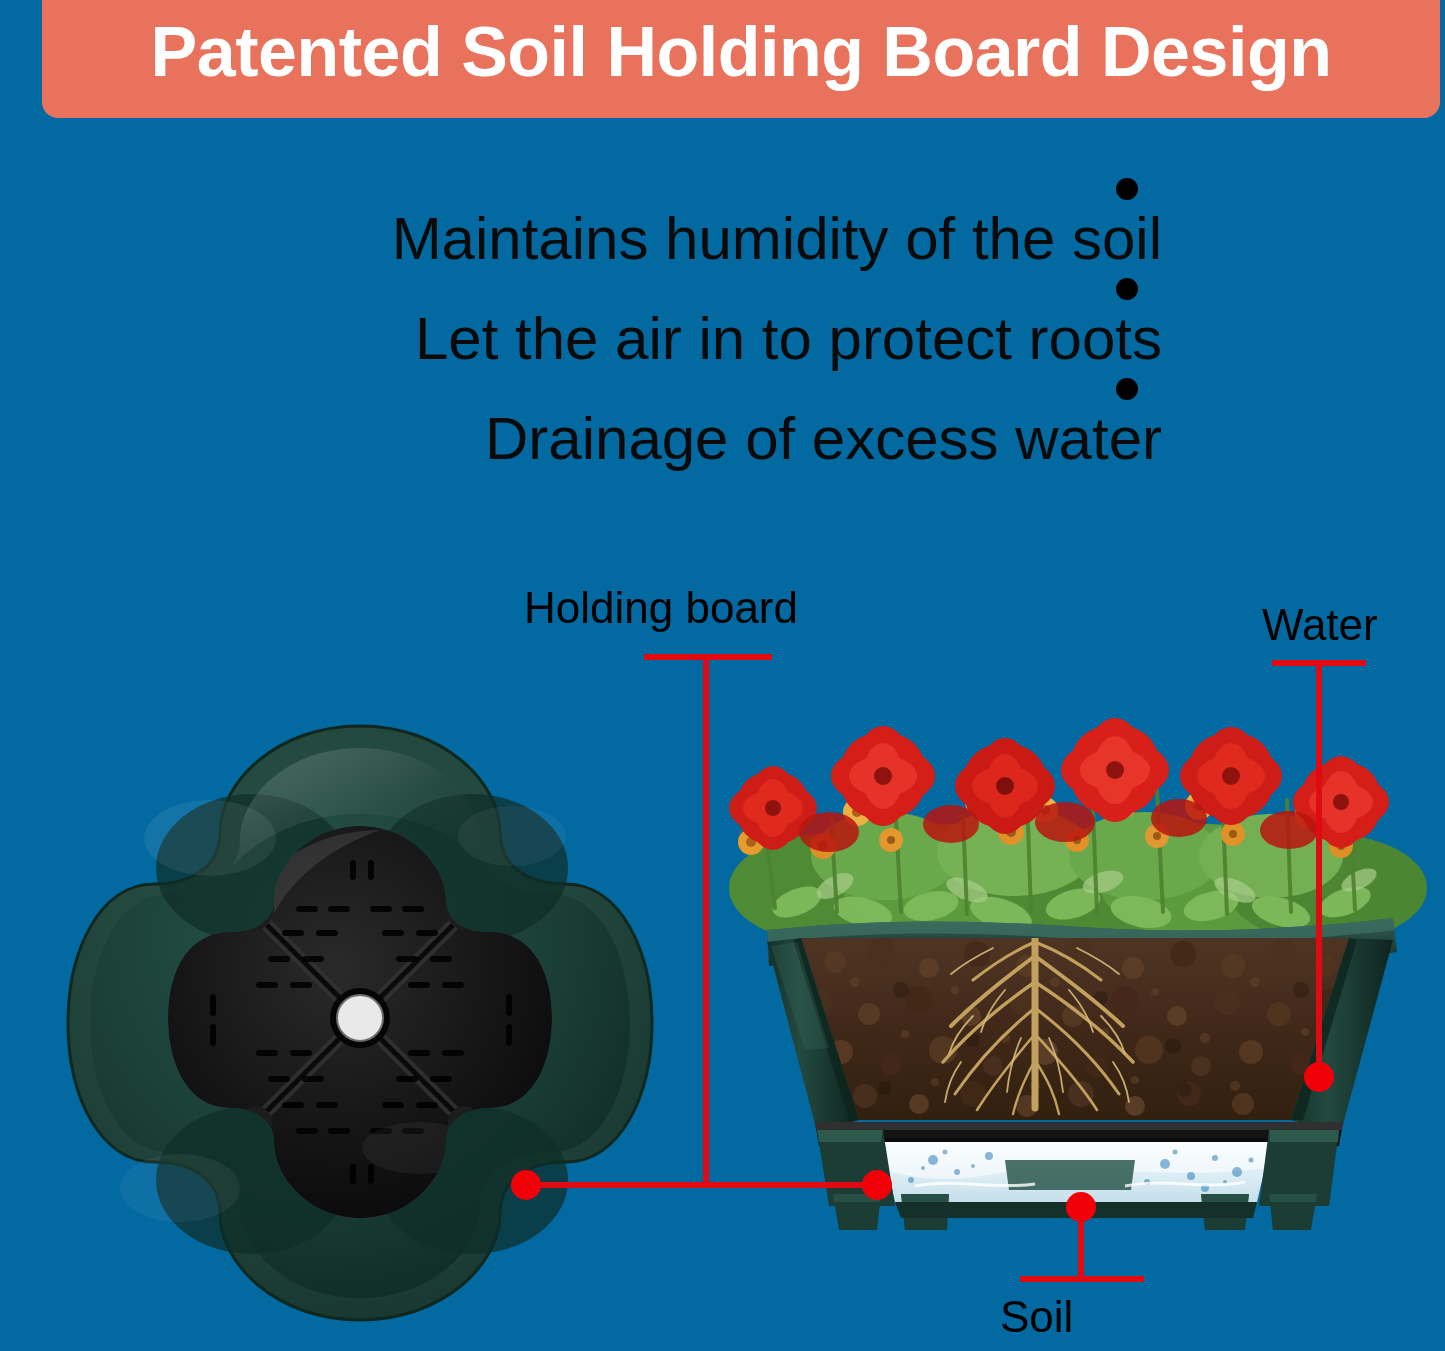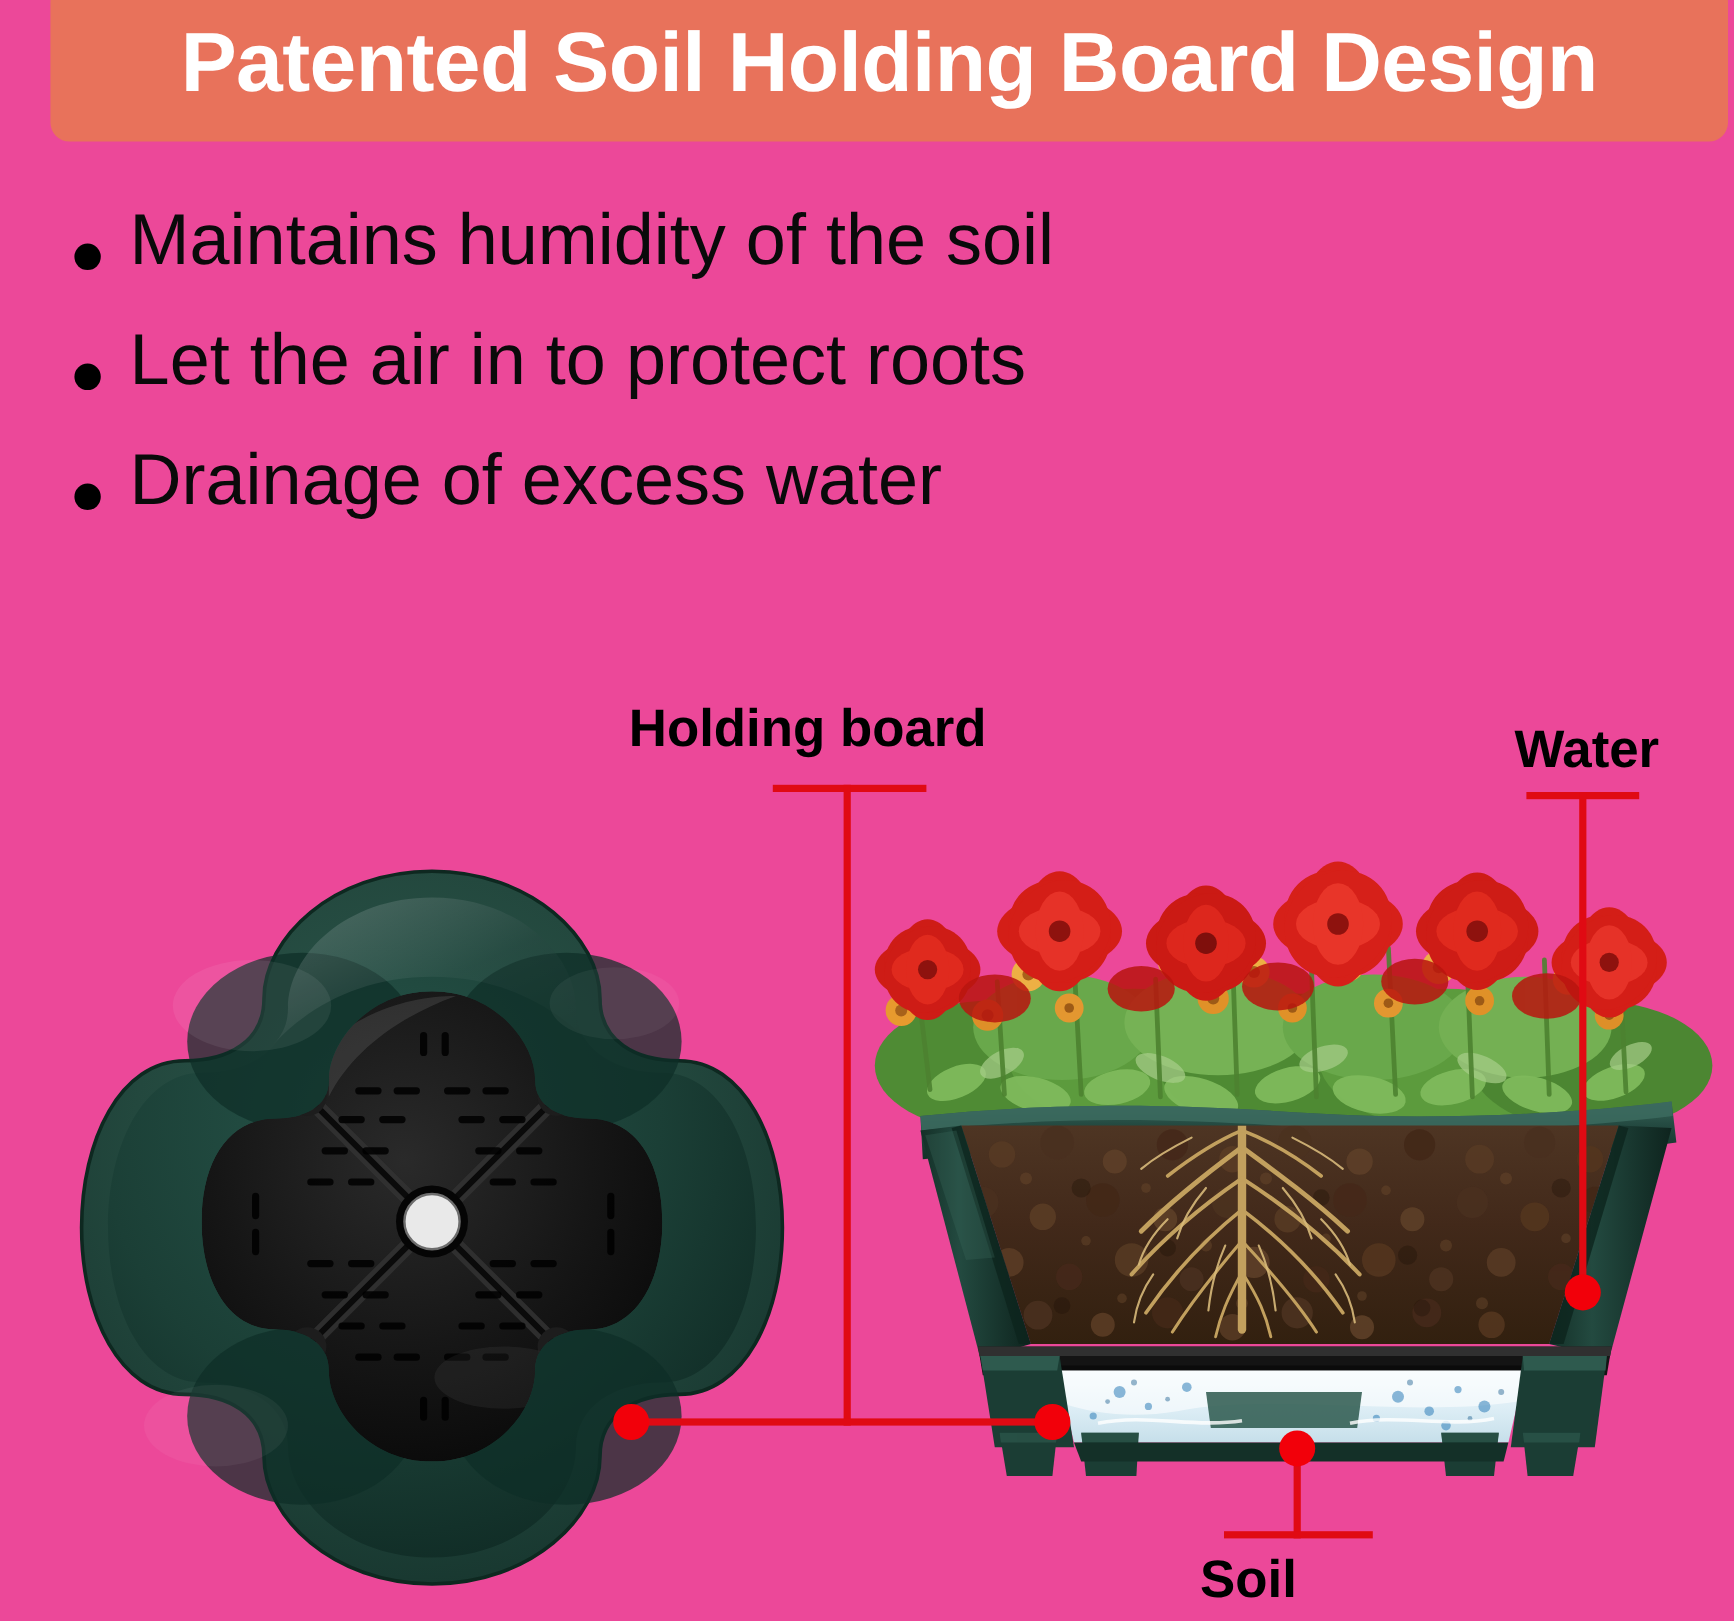--- a/index.html
+++ b/index.html
@@ -10,21 +10,21 @@
   }
   body {
     font-family: "Liberation Sans", sans-serif;
     -webkit-font-smoothing: antialiased;
   }
 
   #page {
     position: relative;
     width: 1445px;
     height: 1351px;
-    background: #ec4899;
+    background: #0369a1;
     overflow: hidden;
   }
 
   
   .banner {
     position: absolute;
     left: 42px;
     top: -14px;
     width: 1398px;
     height: 132px;
@@ -50,22 +50,23 @@
 
   
   .bullets {
     position: absolute;
     left: 62px;
     top: 150px;
     width: 1100px;
   }
   .bullet-row {
     display: flex;
-    align-items: center;
+    align-items: flex-end;
     height: 100px;
+    flex-direction: column;
   }
   .bullet-dot {
     width: 22px;
     height: 22px;
     border-radius: 50%;
     background: #000000;
     margin-top: 28px;
     margin-right: 24px;
     flex: 0 0 auto;
   }
@@ -76,21 +77,21 @@
     font-size: 60px;
     line-height: 78px;
     white-space: nowrap;
   }
 
   
   .callout-label {
     position: absolute;
     color: #000000;
     font-family: "Liberation Sans", sans-serif;
-    font-weight: bold;
+    font-weight: normal;
     font-size: 44px;
     line-height: 50px;
     white-space: nowrap;
   }
   #label-holding-board { left: 524px; top: 583px; }
   #label-soil          { left: 1262px; top: 600px; }
   #label-water         { left: 1000px; top: 1292px; }
 
   
   .rl { position: absolute; background: #E00A13; }

